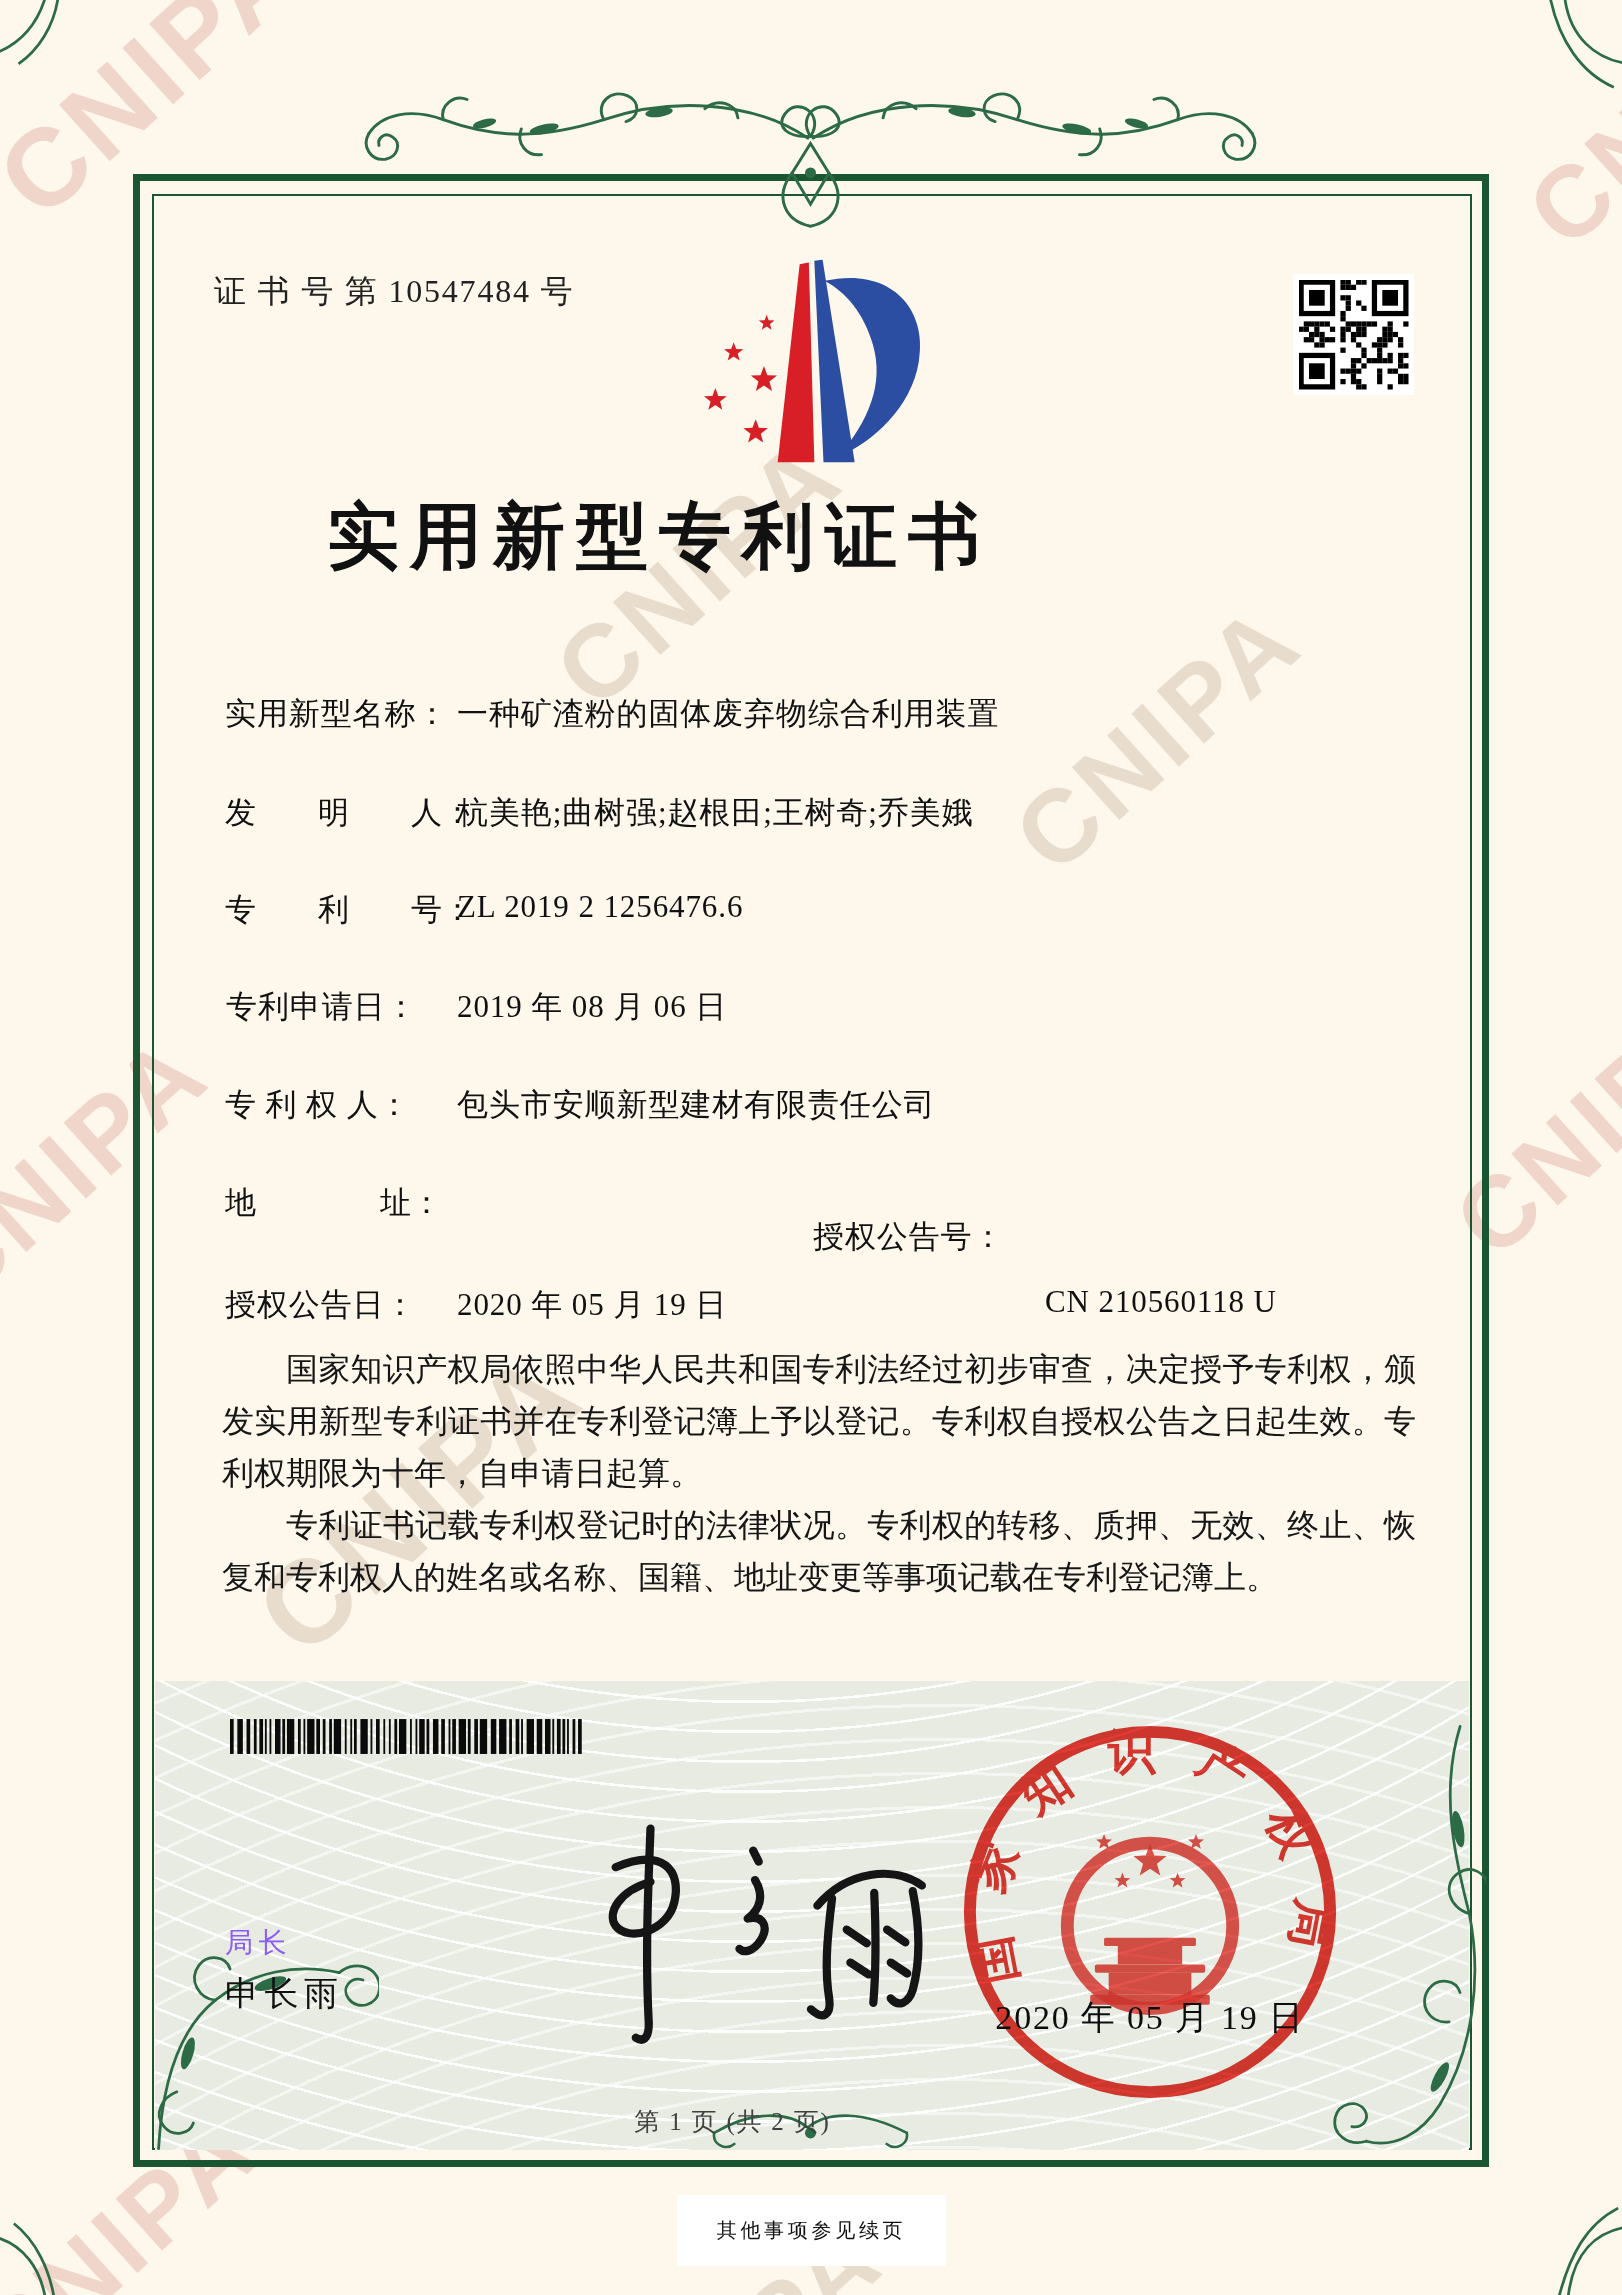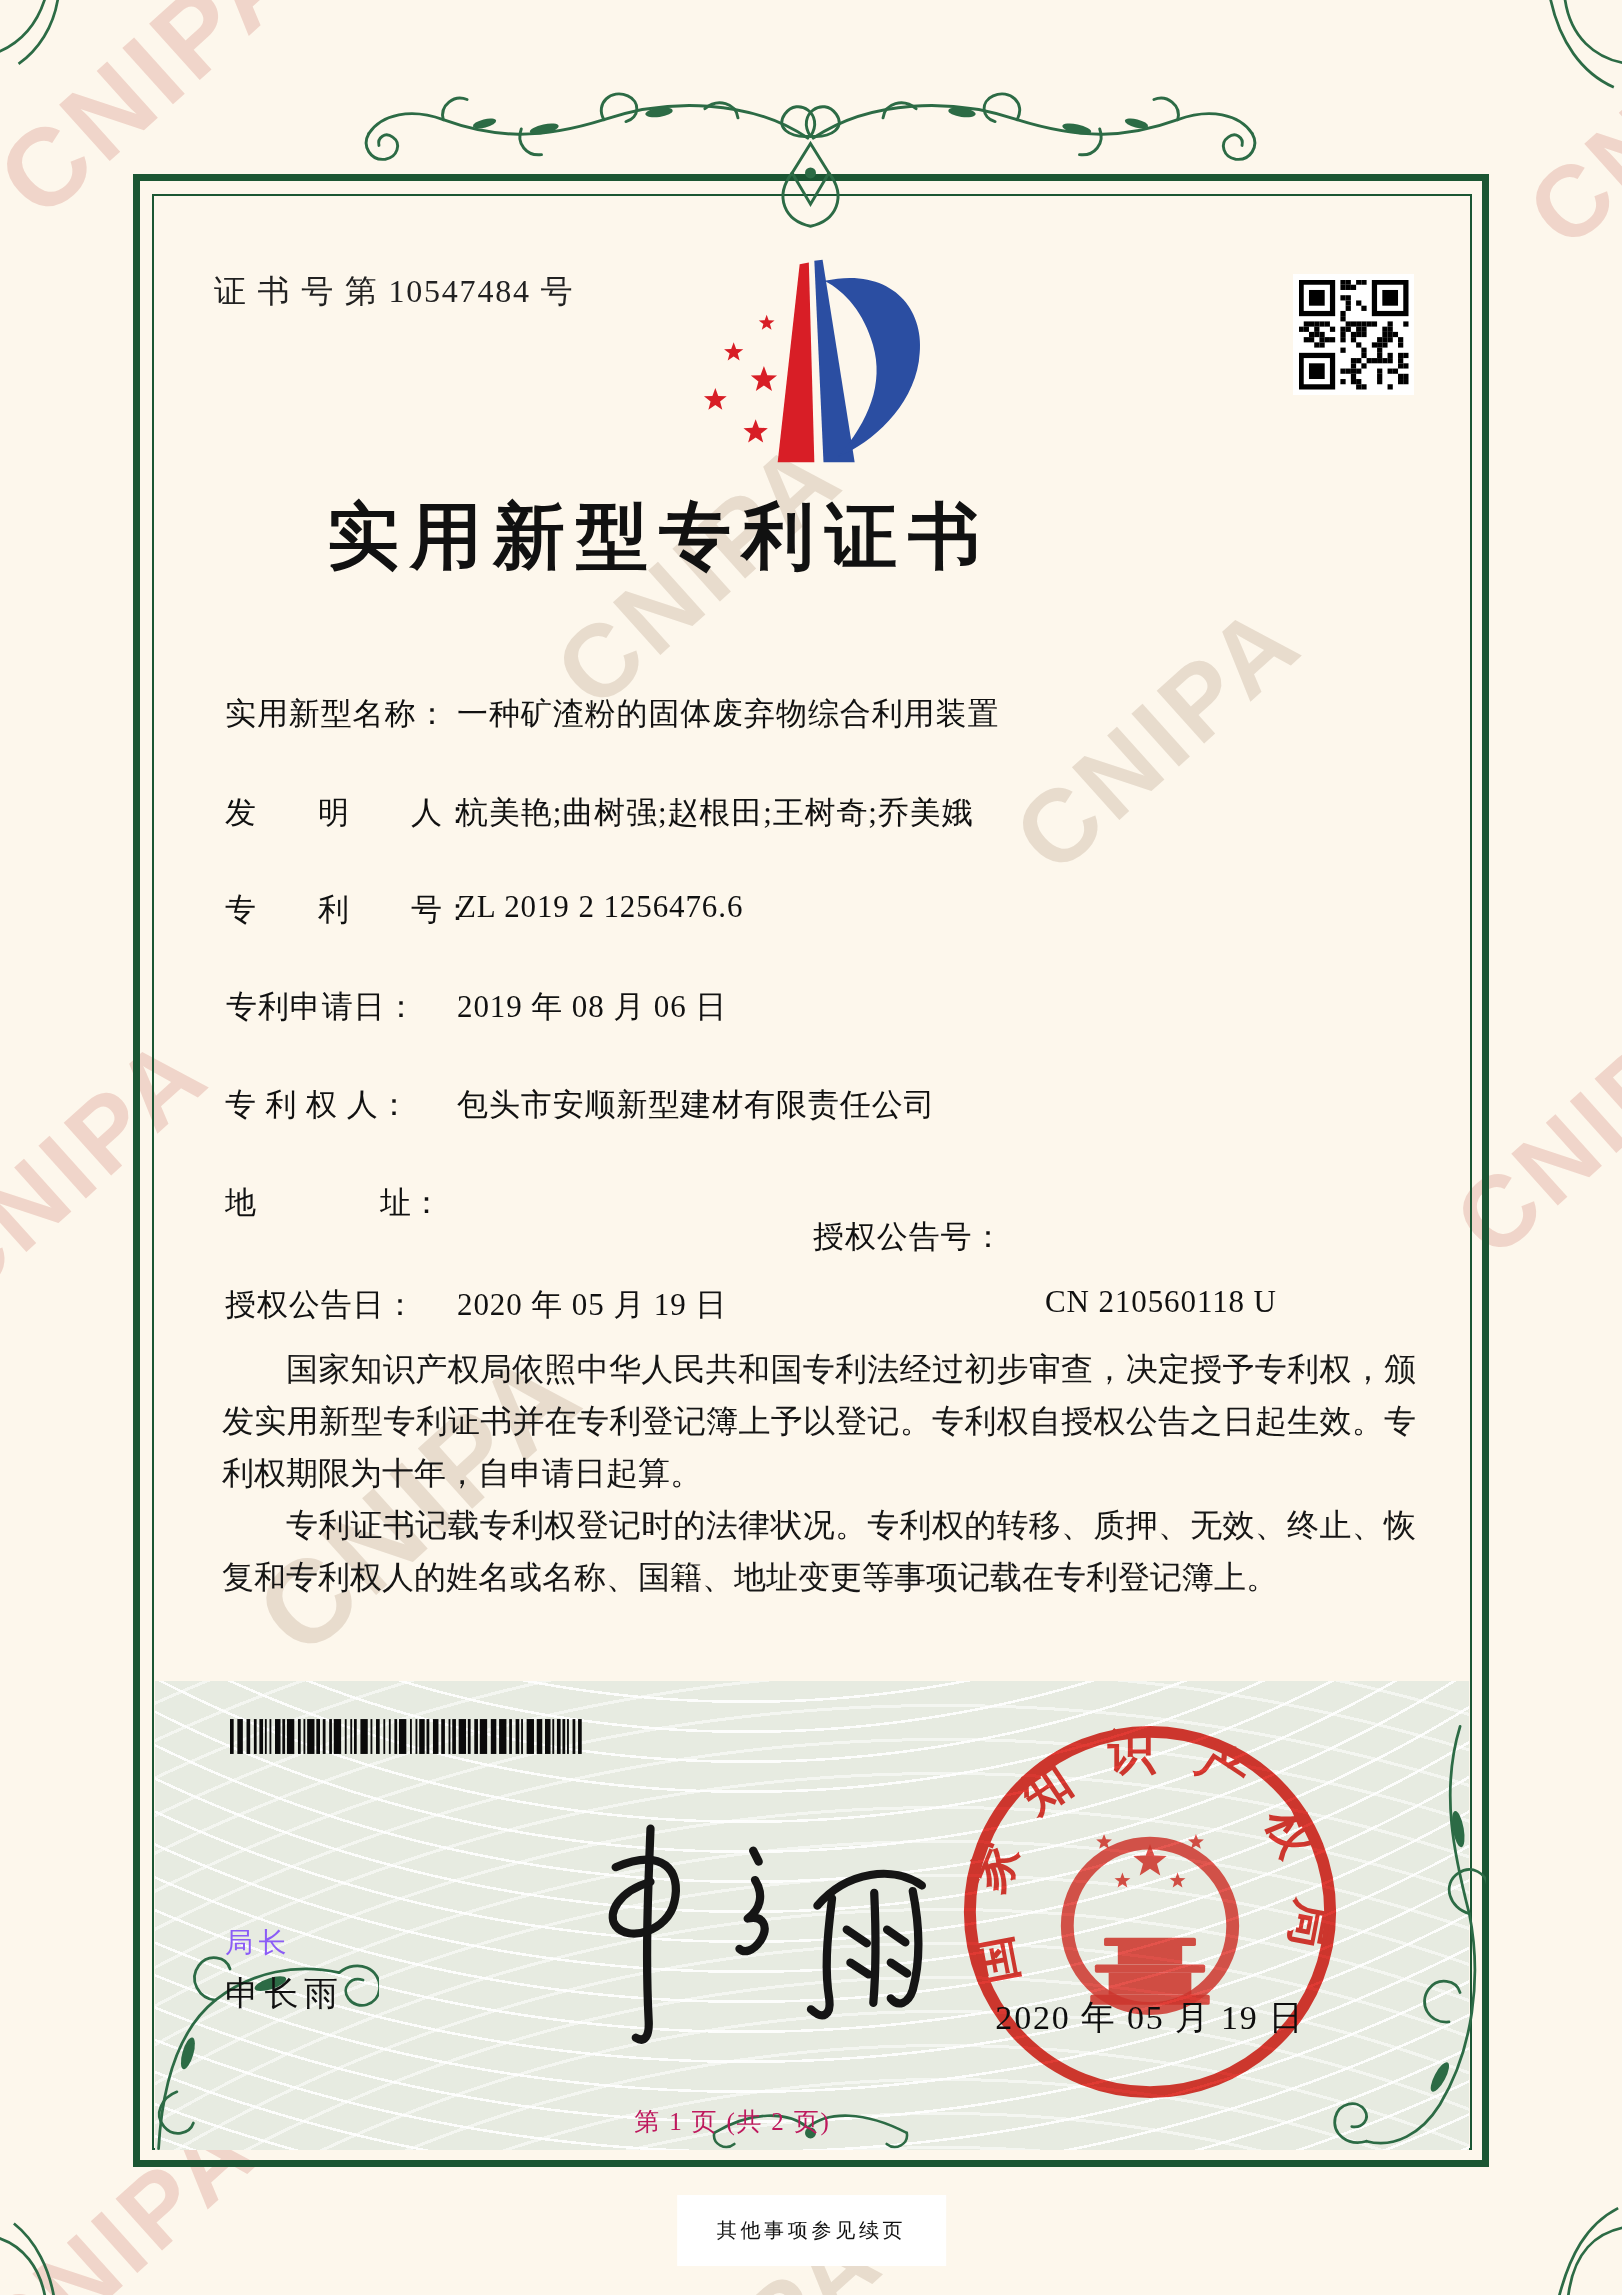--- a/index.html
+++ b/index.html
@@ -42,21 +42,21 @@
         rgba(255,255,255,0) 0 31px, rgba(255,255,255,.55) 31px 34px),
       #e7ebe1;}
   #barcode{left:230px;top:1719px;}
   #director-label{left:225px;top:1924px;font-size:28px;
     font-family:"Liberation Sans",sans-serif;letter-spacing:5.5px;color:#8b5cf6;}
   #director-name{left:225px;top:1971px;font-size:34px;
     font-family:"Liberation Sans",sans-serif;letter-spacing:5.5px;color:#111;}
   #seal-date{left:948px;top:1995px;width:404px;text-align:center;
     font-size:34px;letter-spacing:1.8px;color:#0d0d0d;}
   #page-info{left:0;top:2105px;width:1465px;text-align:center;
-    font-size:25px;letter-spacing:1.8px;color:#be185d;}
+    font-size:25px;letter-spacing:1.8px;color:#404040;}
   #footer-note{left:50%;top:2195px;transform:translateX(-50%);
     background:#ffffff;padding:22px 40px;font-size:20px;letter-spacing:3.7px;color:#111;}
   .orn{pointer-events:none;}
 </style>
 </head>
 <body>
 
 <div id="page">
 
   <div class="abs wm wm-pink" style="left:-27.5px;top:147px;font-size:110px;">CNIPA</div>

